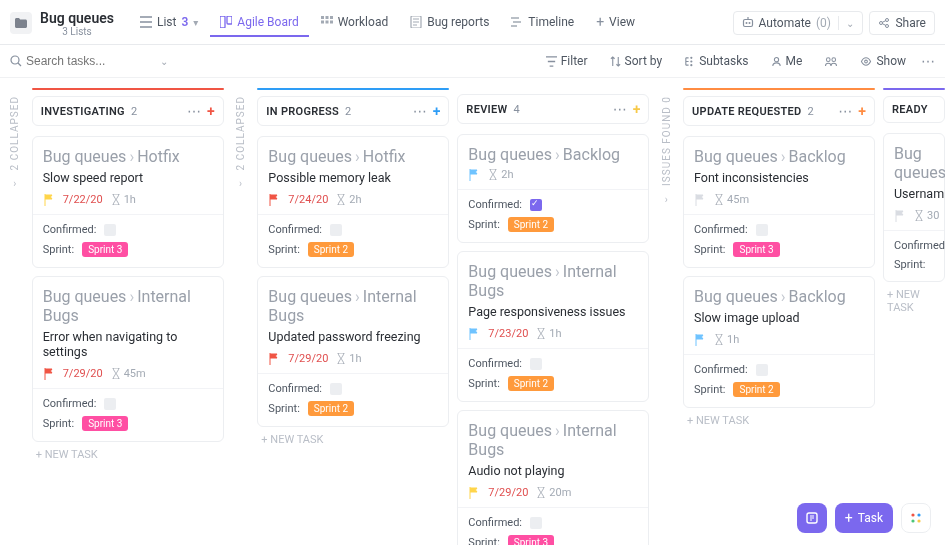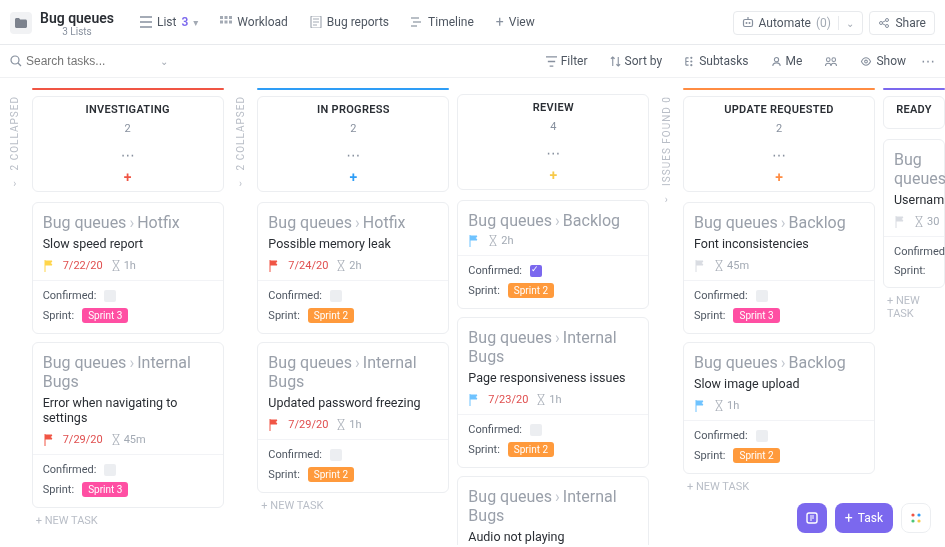--- a/index.html
+++ b/index.html
@@ -23,21 +23,21 @@
   .tbtn { display:flex; align-items:center; gap:4px; font-size:12px; color:#4f5762; cursor:pointer; padding:3px 7px; border-radius:4px; }
   .tbtn.active { background:#f0eefc; color:#7b68ee; }
   .dots { color:#87909e; cursor:pointer; font-size:14px; }
   .board { display:flex; gap:8px; padding: 10px 0 10px 6px; overflow:hidden; height: calc(547px - 80px); }
   .collapsed { width:20px; margin-top:4px; display:flex; flex-direction:column; align-items:center; }
   .collapsed-text { writing-mode: vertical-rl; transform: rotate(180deg); font-size:10px; color:#b9bec7; letter-spacing:1px; white-space:nowrap; margin-top:4px; }
   .collapsed .arrow { color:#b9bec7; font-size:10px; margin-top:8px; }
   .col { width: 192px; flex-shrink:0; display:flex; flex-direction:column; }
   .col.narrow { width: 62px; }
   .col-bar { height:2px; border-radius:1px; margin-bottom:6px; }
-  .col-head { display:flex; align-items:center; padding: 6px 8px; gap:6px; border:1px solid #eceef1; border-radius:6px; background:#fff; margin-bottom:10px;flex-direction:column; }
+  .col-head { display:flex; align-items:center; padding: 6px 8px; gap:6px; border:1px solid #eceef1; border-radius:6px; background:#fff; margin-bottom:10px; }
   .col-head .name { font-size:11px; font-weight:600; letter-spacing:0.3px; }
   .col-head .count { font-size:11px; color:#87909e; }
   .col-head .plus { font-size:14px; font-weight:600; }
   .cards { display:flex; flex-direction:column; gap:8px; }
   .card { border:1px solid #eceef1; border-radius:6px; background:#fff; padding:10px; }
   .crumb { font-size:16px; color:#9aa0aa; margin-bottom:4px; }
   .crumb .sep { margin:0 3px; color:#c3c8d0; }
   .ctitle { font-size:12.5px; color:#2a2e34; margin-bottom:8px; }
   .meta { display:flex; align-items:center; gap:8px; margin-bottom:8px; }
   .flag { width:12px; height:12px; }
@@ -74,20 +74,27 @@
 
   <div class="views">
     <div class="view-tab">
       <svg width="12" height="12" viewBox="0 0 12 12">
           <path d="M0 1h12M0 6h12M0 11h12" stroke="#87909e" stroke-width="1.5"></path>
         </svg>
       <span>List</span>
       <span class="badge">3</span>
       <span class="chev">▾</span>
     </div>
+    <div class="view-tab active">
+      <svg width="12" height="12" viewBox="0 0 12 12">
+          <rect x="0" y="0" width="5" height="12" rx="1" fill="none" stroke="#7b68ee" stroke-width="1.3"></rect>
+          <rect x="7" y="0" width="5" height="8" rx="1" fill="none" stroke="#7b68ee" stroke-width="1.3"></rect>
+        </svg>
+      <span>Agile Board</span>
+    </div>
     <div class="view-tab">
       <svg width="12" height="12" viewBox="0 0 12 12">
           <rect x="0" y="0" width="3" height="3" fill="#a3aab4"></rect>
           <rect x="4.5" y="0" width="3" height="3" fill="#a3aab4"></rect>
           <rect x="9" y="0" width="3" height="3" fill="#a3aab4"></rect>
           <rect x="0" y="4.5" width="3" height="3" fill="#a3aab4"></rect>
           <rect x="4.5" y="4.5" width="3" height="3" fill="#a3aab4"></rect>
           <rect x="9" y="4.5" width="3" height="3" fill="#a3aab4"></rect>
         </svg>
       <span>Workload</span>

